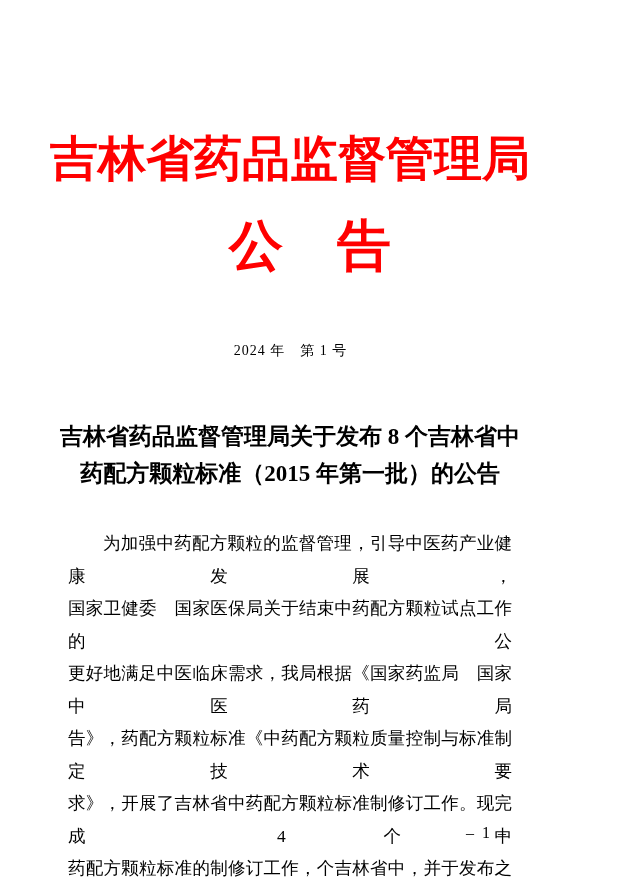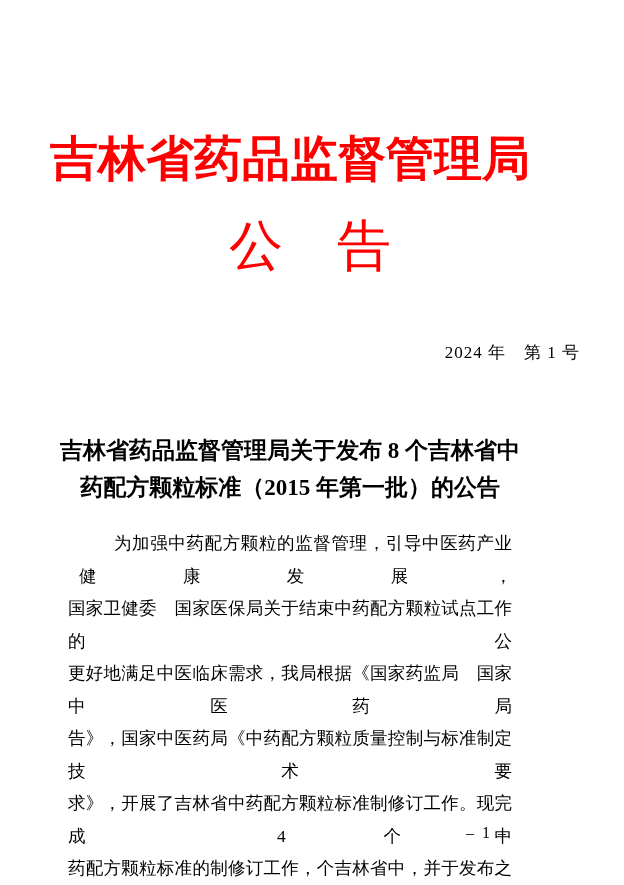--- a/index.html
+++ b/index.html
@@ -29,43 +29,43 @@
     letter-spacing: 0px;
     white-space: nowrap;
   }
   .doc-type {
     position: absolute;
     top: 214px;
     left: 0;
     right: 0;
     text-align: center;
     font-size: 54px;
-    font-weight: normal;
+    font-weight: bold;
     color: #ff0000;
     line-height: 1.2;
     white-space: nowrap;
     padding-left: 40px;
   }
   .issue-no {
     position: absolute;
     top: 343px;
     left: 1px;
     right: 0;
-    text-align: right;
-    font-size: 17px;
+    text-align: center;
+    font-size: 14px;
     line-height: 1.2;
     letter-spacing: 1px;
     white-space: nowrap;
   }
   .doc-title {
     position: absolute;
     top: 418px;
     left: 40px;
     right: 40px;
-    margin: 14px;
+    margin: 0;
     text-align: center;
     font-size: 23px;
     font-weight: bold;
     line-height: 37px;
   }
   .doc-title .t-line {
     display: block;
   }
   .body-text {
     position: absolute;
@@ -74,21 +74,20 @@
     right: 68px;
     font-size: 17.5px;
     line-height: 32.5px;
   }
   .body-text .line {
     text-align: justify;
     text-align-last: justify;
   }
   .body-text .line.first {
     text-indent: 2em;
-    margin-left: 11px;
   }
   .body-text .line.closing {
     text-align: left;
     text-align-last: left;
     text-indent: 2em;
   }
   .page-number {
     position: absolute;
     top: 823px;
     right: 72px;
@@ -110,21 +109,21 @@
 
   <h1 class="doc-title">
     <span class="t-line">吉林省药品监督管理局关于发布 8 个吉林省中</span>
     <span class="t-line">药配方颗粒标准（2015 年第一批）的公告</span>
   </h1>
 
   <div class="body-text">
     <div class="line first">为加强中药配方颗粒的监督管理，引导中医药产业健康发展，</div>
     <div class="line">国家卫健委　国家医保局关于结束中药配方颗粒试点工作的公</div>
     <div class="line">更好地满足中医临床需求，我局根据《国家药监局　国家中医药局</div>
-    <div class="line">告》，国家中医药局《中药配方颗粒质量控制与标准制定技术要</div>
+    <div class="line">告》，药配方颗粒标准《中药配方颗粒质量控制与标准制定技术要</div>
     <div class="line">求》，开展了吉林省中药配方颗粒标准制修订工作。现完成 4 个中</div>
     <div class="line">药配方颗粒标准的制修订工作，个吉林省中，并于发布之日起实施。</div>
     <div class="line closing">特此公告。</div>
   </div>
 
   <div class="page-number">– 1 –</div>
 
 </div>
 
 </body></html>

